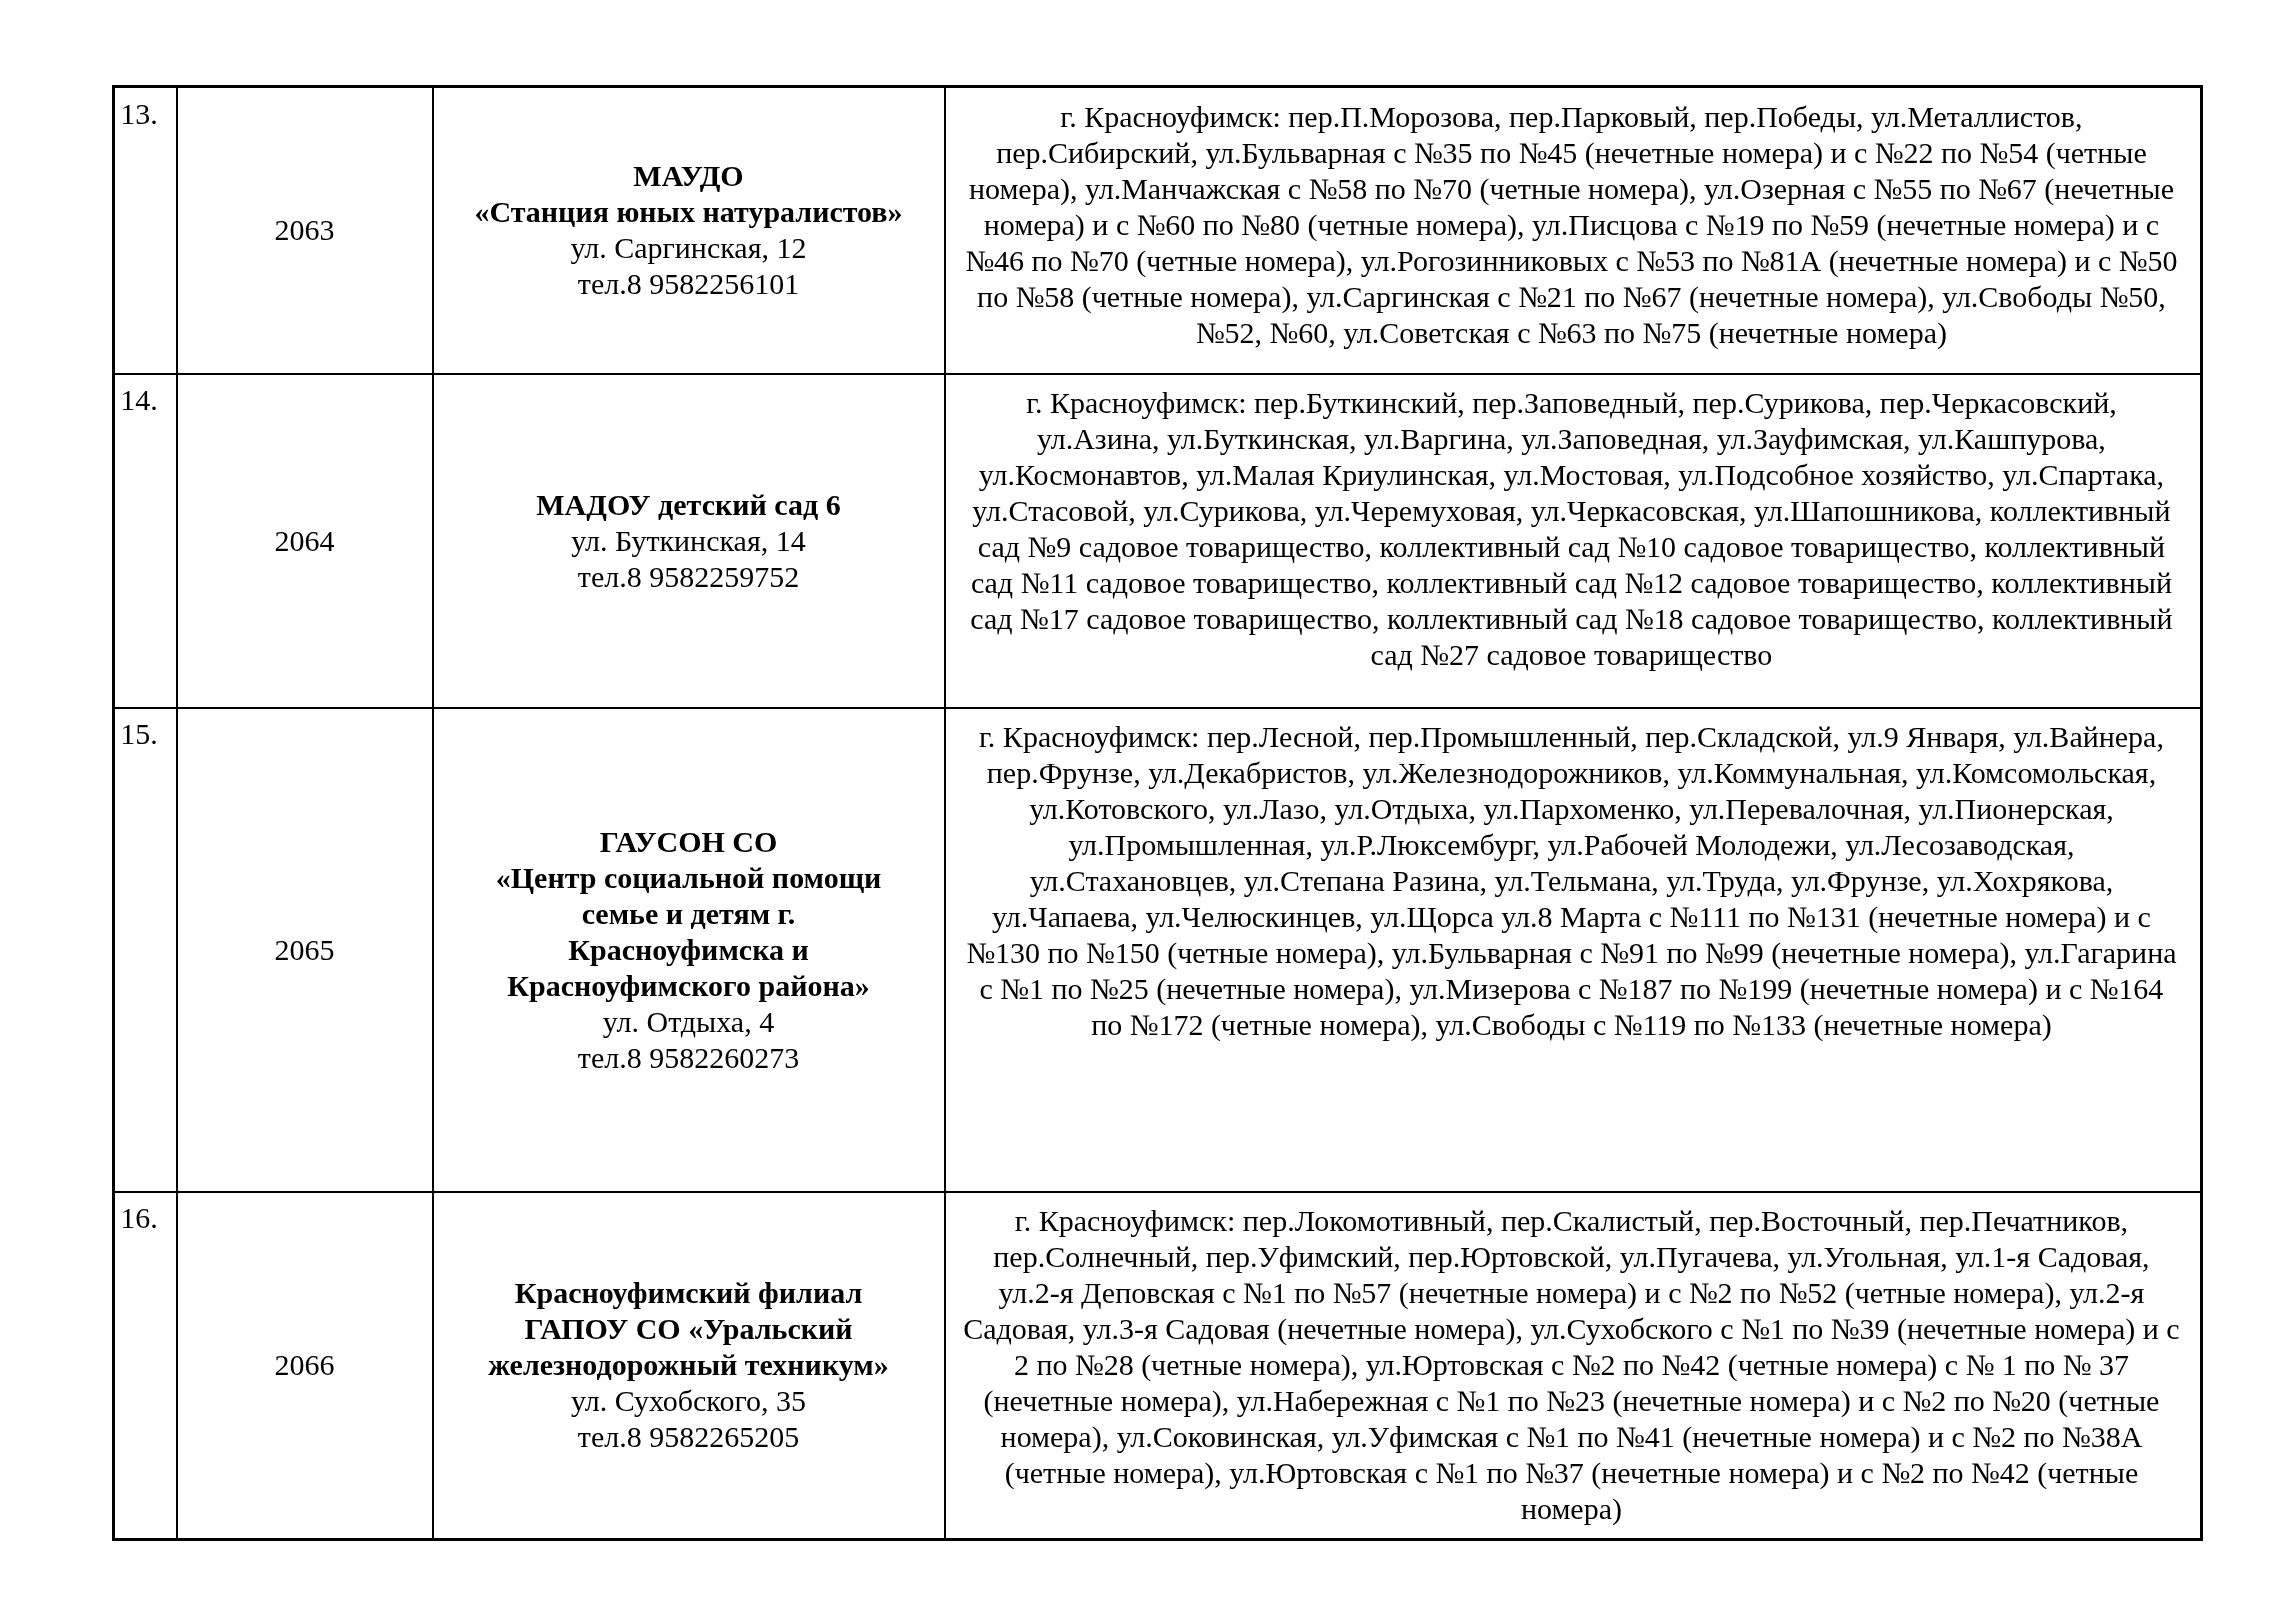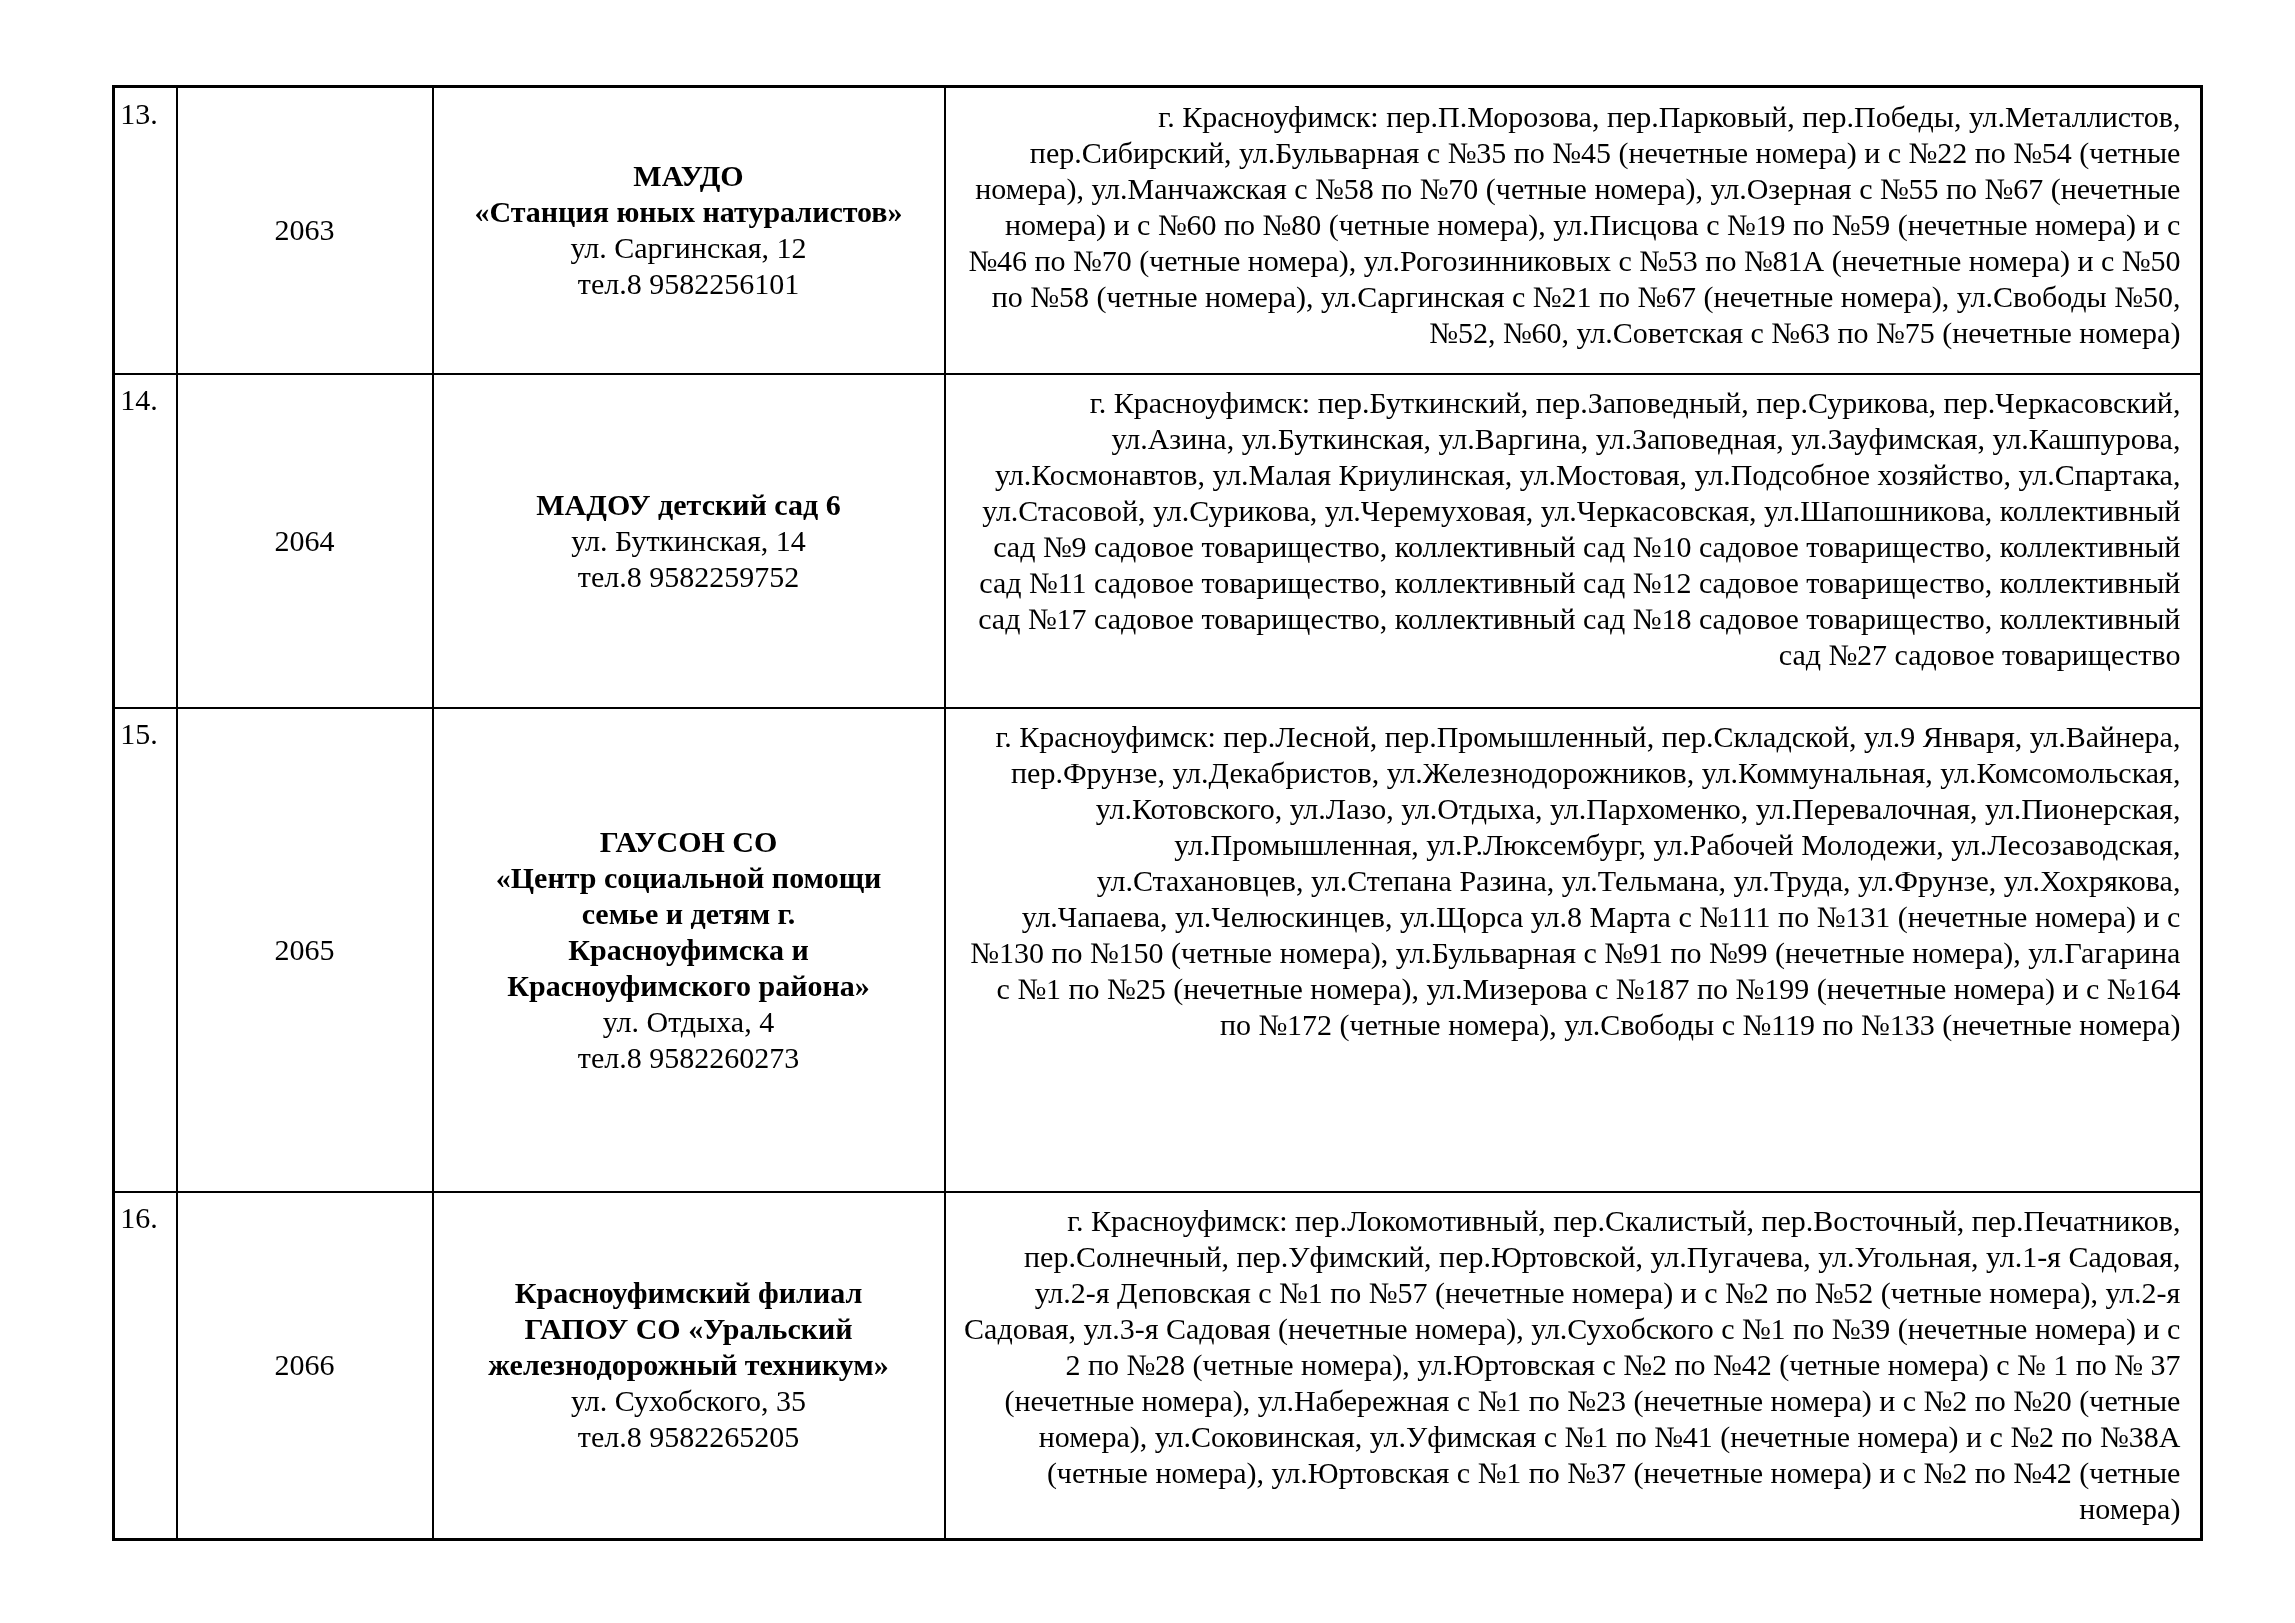--- a/index.html
+++ b/index.html
@@ -42,21 +42,21 @@
     text-align: center;
     vertical-align: middle;
   }
   .cell-org {
     text-align: center;
     vertical-align: middle;
     padding: 6.5px 14.4px;
   }
   .org-name { font-weight: bold; }
   .cell-streets {
-    text-align: right;
+    text-align: center;
     vertical-align: top;
     padding: 10.5px 19.6px 10.5px 17px;
   }
 </style>
 </head>
 <body>
 
 <div class="page">
   <table class="precincts">
     <colgroup>

